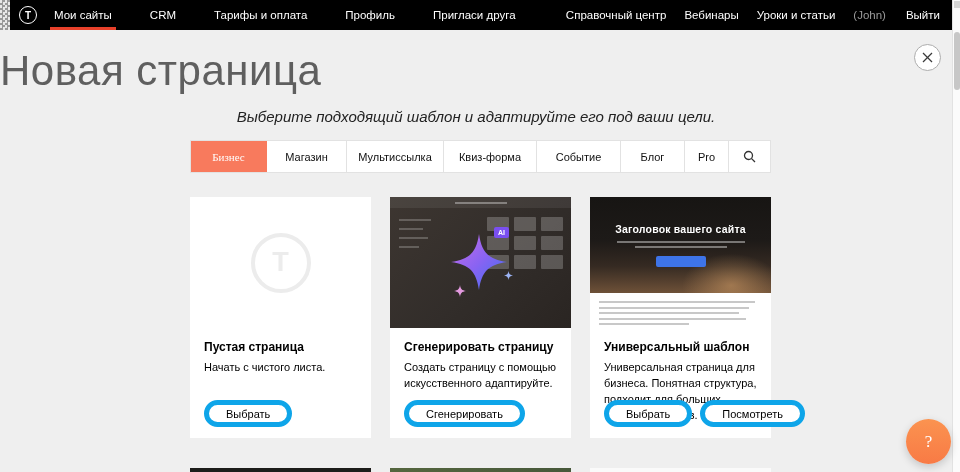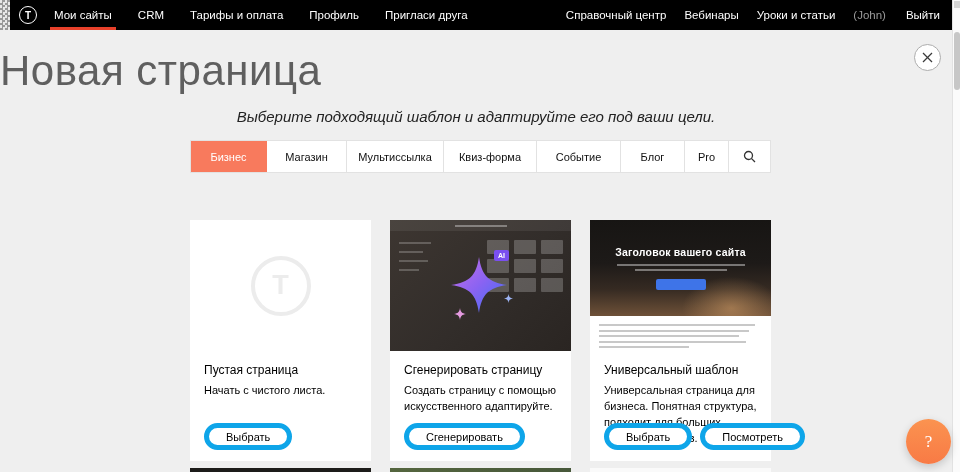--- a/index.html
+++ b/index.html
@@ -12,21 +12,21 @@
   .corner-pattern { position:absolute; left:0; top:0; width:10px; height:30px;
     background:repeating-conic-gradient(#9a9a9a 0% 25%, #e9e9e9 0% 50%);
     background-size:5px 5px; }
 
   
   .topbar { position:absolute; left:10px; top:0; right:8px; height:30px; background:#000;
     display:flex; align-items:center; color:#fff; }
   .logo { width:18px; height:18px; border:1.5px solid #fff; border-radius:50%;
     display:flex; align-items:center; justify-content:center;
     font-size:10px; font-weight:bold; margin:0 13px 0 9px; flex:0 0 auto; cursor:pointer; }
-  .nav { display:flex; align-items:center; height:100%; gap:18px; font-size:11.5px; }
+  .nav { display:flex; align-items:center; height:100%; gap:30px; font-size:11.5px; }
   .nav-item { position:relative; height:100%; display:flex; align-items:center;
     padding:0 4px; cursor:pointer; white-space:nowrap; }
   .nav-item.active::after { content:""; position:absolute; left:0; right:0; bottom:0;
     height:3px; background:#e8402a; }
   .topbar-right { margin-left:auto; display:flex; align-items:center; gap:14px;
     font-size:11.5px; margin-right:10px; }
   .topbar-right .nav-item { padding:0 2px; }
   .muted { color:#9a9a9a; margin-right:20px; }
 
   
@@ -46,29 +46,29 @@
     font-size:42px; font-weight:300; color:#5f5f5f; letter-spacing:0.5px; }
   .page-subtitle { position:absolute; top:108px; left:0; width:952px; text-align:center;
     font-size:15px; font-weight:300; color:#222;font-style:italic; }
 
   
   .tabs { position:absolute; left:190px; top:140px; width:581px; height:33px;
     display:flex; background:#fff; border:1px solid #e2e2e2; }
   .tab { border-right:1px solid #e2e2e2; display:flex; align-items:center;
     justify-content:center; font-size:11px; color:#111; cursor:pointer; }
   .tab:last-child { border-right:none; }
-  .tab.active { background:#f87a5d; color:#fff; border-color:#f87a5d; }
+  .tab.active { background:#f87a5d; color:#fff; border-color:#f87a5d;font-family:Liberation Serif, serif; }
   .tab-search { flex:1; }
 
   
   .cards { position:absolute; left:190px; top:197px; display:flex; gap:19px; }
-  .card { width:181px; height:241px; background:#fff; position:relative; cursor:pointer;margin-top:23px; }
+  .card { width:181px; height:241px; background:#fff; position:relative; cursor:pointer; }
   .card-preview { height:131px; overflow:hidden; position:relative; }
   .card-body { padding:12px 14px 0 14px; }
-  .card-title { font-size:12px; font-weight:normal; color:#000; margin-bottom:6px; }
+  .card-title { font-size:12px; font-weight:bold; color:#000; margin-bottom:6px; }
   .card-desc { font-size:11px; line-height:1.45; color:#000; }
   .card-buttons { position:absolute; left:14px; bottom:11px; display:flex; gap:8px; }
   .btn { height:27px; padding:0 17px; border:5px solid #0ea5e9; border-radius:15px;
     background:#fff; font-size:11px; color:#000; display:flex; align-items:center;
     cursor:pointer; white-space:nowrap; }
 
   
   .preview-blank { background:#fff; display:flex; align-items:center; justify-content:center; }
   .blank-logo { width:60px; height:60px; border:4.5px solid #ececec; border-radius:50%;
     display:flex; align-items:center; justify-content:center;

